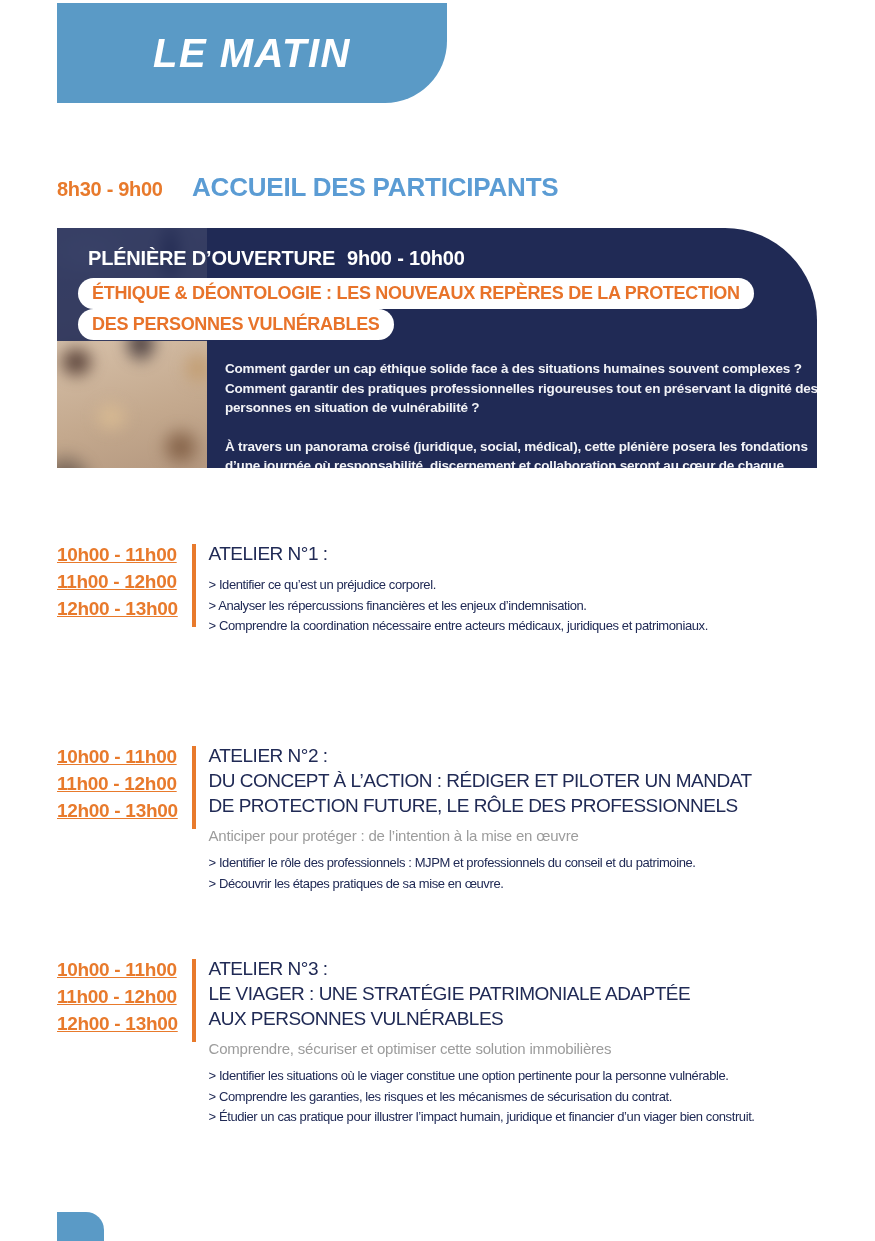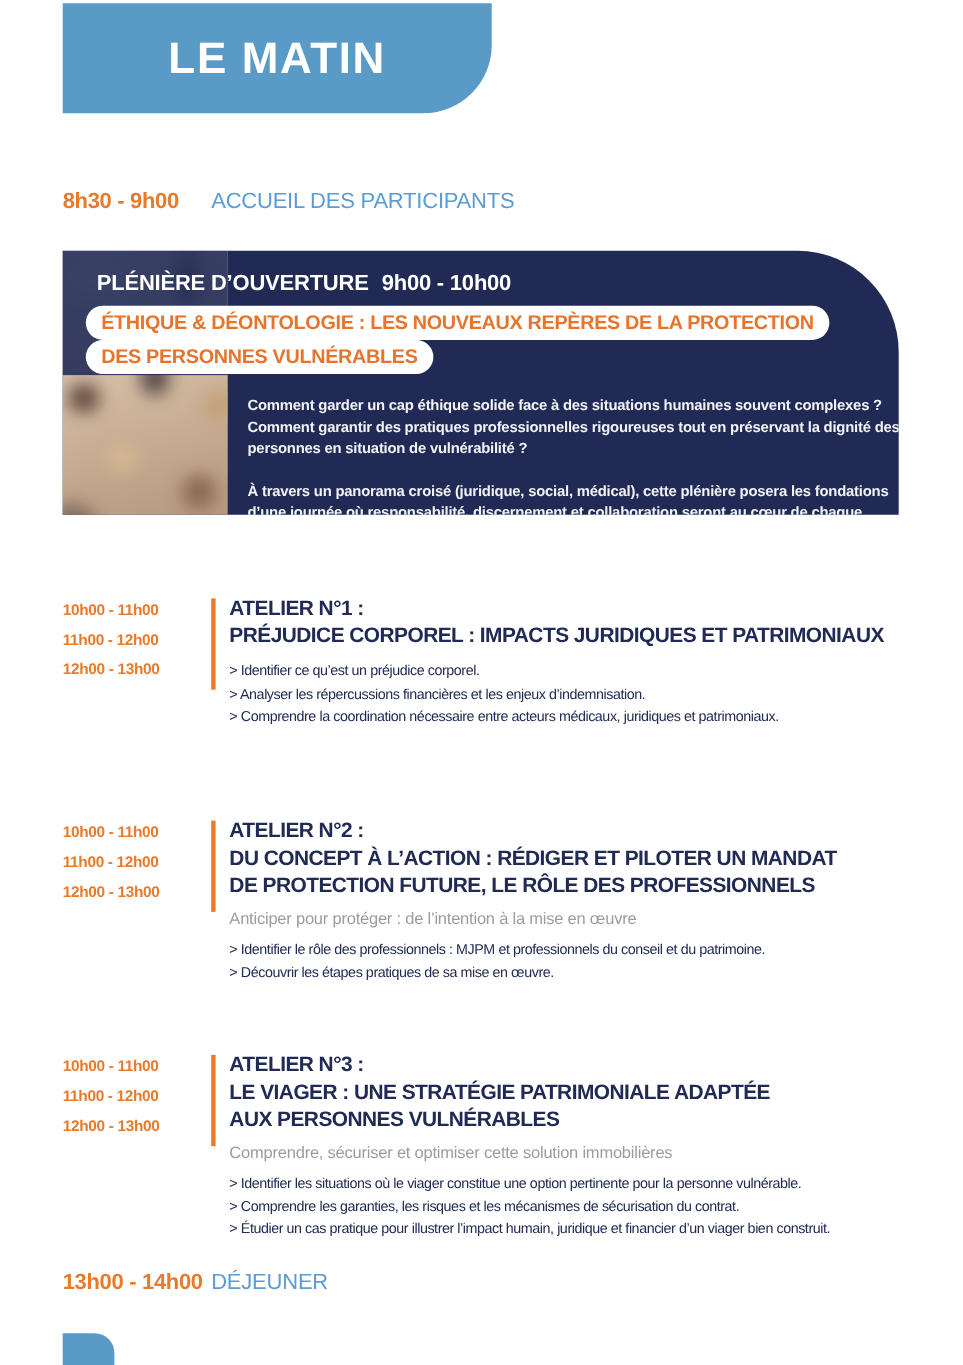--- a/index.html
+++ b/index.html
@@ -4,29 +4,29 @@
 <style>
   html,body{margin:0;padding:0;background:#ffffff;}
   .page{
     position:relative;width:875px;height:1241px;background:#ffffff;overflow:hidden;
     font-family:"Liberation Sans", sans-serif;color:#202a55;
   }
   
   .banner{
     position:absolute;left:57px;top:3px;width:390px;height:100px;
     background:#5a9ac6;border-radius:0 0 62px 0;
-    display:flex;align-items:center;justify-content:center;
+    display:flex;align-items:center;justify-content:center;font-style:italic;
   }
   .banner-title{
     color:#ffffff;font-size:40px;font-weight:bold;letter-spacing:1.5px;
   }
   
   .time-row{position:absolute;left:57px;display:flex;align-items:baseline;}
   .time-row .t{width:135px;font-size:20px;font-weight:bold;color:#e87a2c;letter-spacing:-0.3px;white-space:nowrap;}
-  .time-row .l{font-size:20px;font-weight:normal;color:#5b9cd4;letter-spacing:-0.2px;white-space:nowrap;}
+  .time-row .l{font-size:26px;font-weight:bold;color:#5b9cd4;letter-spacing:-0.2px;white-space:nowrap;}
   .row-accueil{top:172px;}
   .row-dejeuner{top:1155px;}
   
   .plenary{
     position:absolute;left:57px;top:228px;width:760px;height:240px;
     background:#202a55;border-radius:0 92px 0 0;overflow:hidden;
   }
   .photo{position:absolute;left:0;top:0;width:150px;height:280px;overflow:hidden;z-index:0;
     background:linear-gradient(165deg,#d8d4d2 0%,#cfc5bd 18%,#d3bca4 40%,#c4a98e 65%,#ac8f78 100%);}
   .photo-blobs{
@@ -55,24 +55,24 @@
   .pill1{top:50px;}
   .pill2{top:81px;}
   .plenary-body{position:absolute;left:168px;top:131px;width:600px;z-index:2;}
   .plenary-body p{
     margin:0 0 19px 0;color:#f2f3f7;font-size:13.5px;font-weight:700;
     line-height:19.5px;letter-spacing:-0.2px;white-space:pre-line;
   }
   
   .atelier{position:absolute;left:57px;display:flex;align-items:flex-start;}
   .atelier .times{width:135px;flex:0 0 135px;}
-  .atelier .time-line{font-size:14px;font-weight:bold;color:#e87a2c;line-height:27px;letter-spacing:-0.3px;white-space:nowrap;}
+  .atelier .time-line{font-size:19px;font-weight:bold;color:#e87a2c;line-height:27px;letter-spacing:-0.3px;white-space:nowrap;text-decoration:underline;}
   .atelier .vbar{flex:0 0 3.5px;width:3.5px;height:83px;background:#e87a2c;margin-top:3px;}
   .atelier .content{margin-left:13px;width:640px;}
-  .a-title div{font-size:19px;font-weight:bold;color:#202a55;line-height:25px;letter-spacing:-0.5px;white-space:nowrap;}
+  .a-title div{font-size:19px;font-weight:normal;color:#202a55;line-height:25px;letter-spacing:-0.5px;white-space:nowrap;}
   .a-sub{margin-top:9px;font-size:15px;color:#9c9c9c;letter-spacing:-0.2px;white-space:nowrap;}
   .a-bullets{margin-top:9px;}
   .bullet{font-size:13px;font-weight:normal;color:#202a55;line-height:20.5px;letter-spacing:-0.4px;white-space:nowrap;}
   .at1{top:541px;}
   .at2{top:743px;}
   .at3{top:956px;}
   
   .corner-peek{position:absolute;left:57px;top:1212px;width:47px;height:29px;background:#5a9ac6;border-radius:0 18px 0 0;}
 </style>
 </head>
@@ -116,21 +116,20 @@
   <div class="atelier at1">
     <div class="times">
       <div class="time-line">10h00 - 11h00</div>
       <div class="time-line">11h00 - 12h00</div>
       <div class="time-line">12h00 - 13h00</div>
     </div>
     <div class="vbar"></div>
     <div class="content">
       <div class="a-title">
         <div>ATELIER N°1 :</div>
-        <div>PRÉJUDICE CORPOREL : IMPACTS JURIDIQUES ET PATRIMONIAUX</div>
       </div>
       <div class="a-bullets">
         <div class="bullet">&gt; Identifier ce qu’est un préjudice corporel.</div>
         <div class="bullet">&gt; Analyser les répercussions financières et les enjeux d’indemnisation.</div>
         <div class="bullet">&gt; Comprendre la coordination nécessaire entre acteurs médicaux, juridiques et patrimoniaux.</div>
       </div>
     </div>
   </div>
 
   <div class="atelier at2">
@@ -169,20 +168,16 @@
       </div>
       <div class="a-sub">Comprendre, sécuriser et optimiser cette solution immobilières</div>
       <div class="a-bullets">
         <div class="bullet">&gt; Identifier les situations où le viager constitue une option pertinente pour la personne vulnérable.</div>
         <div class="bullet">&gt; Comprendre les garanties, les risques et les mécanismes de sécurisation du contrat.</div>
         <div class="bullet">&gt; Étudier un cas pratique pour illustrer l’impact humain, juridique et financier d’un viager bien construit.</div>
       </div>
     </div>
   </div>
 
-  <div class="time-row row-dejeuner">
-    <div class="t">13h00 - 14h00</div>
-    <div class="l">DÉJEUNER</div>
-  </div>
 
   <div class="corner-peek"></div>
 
 </div>
 
 </body></html>

